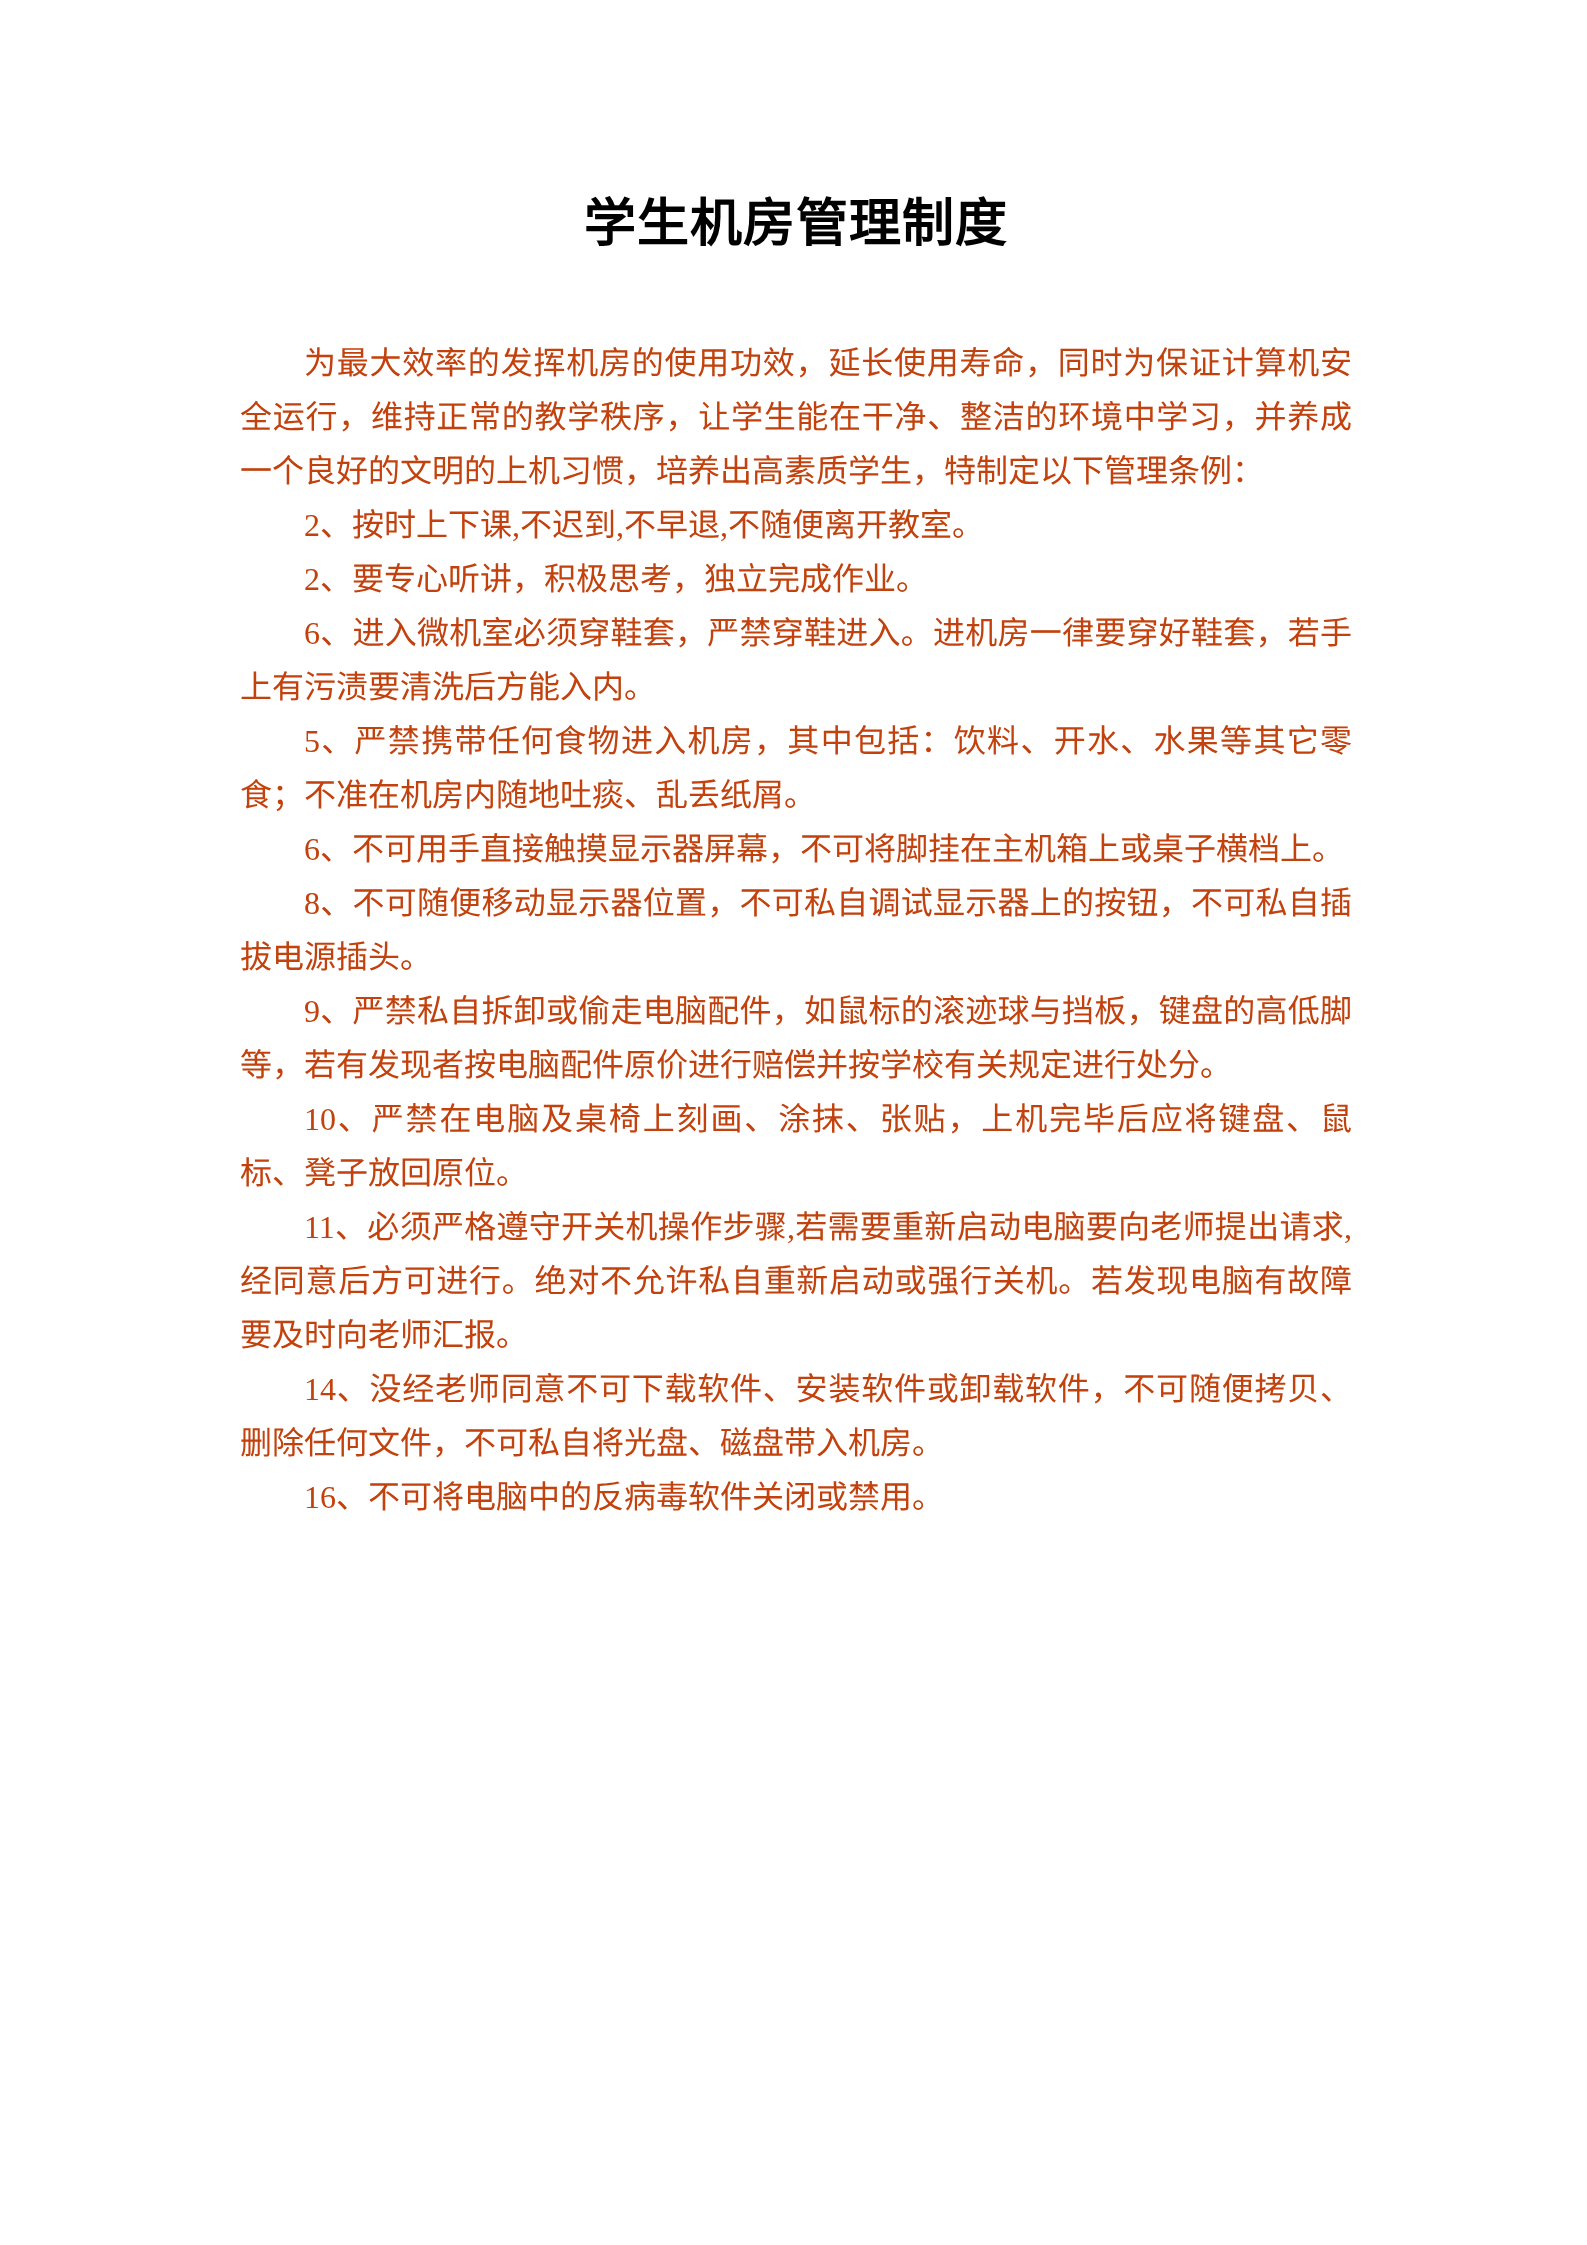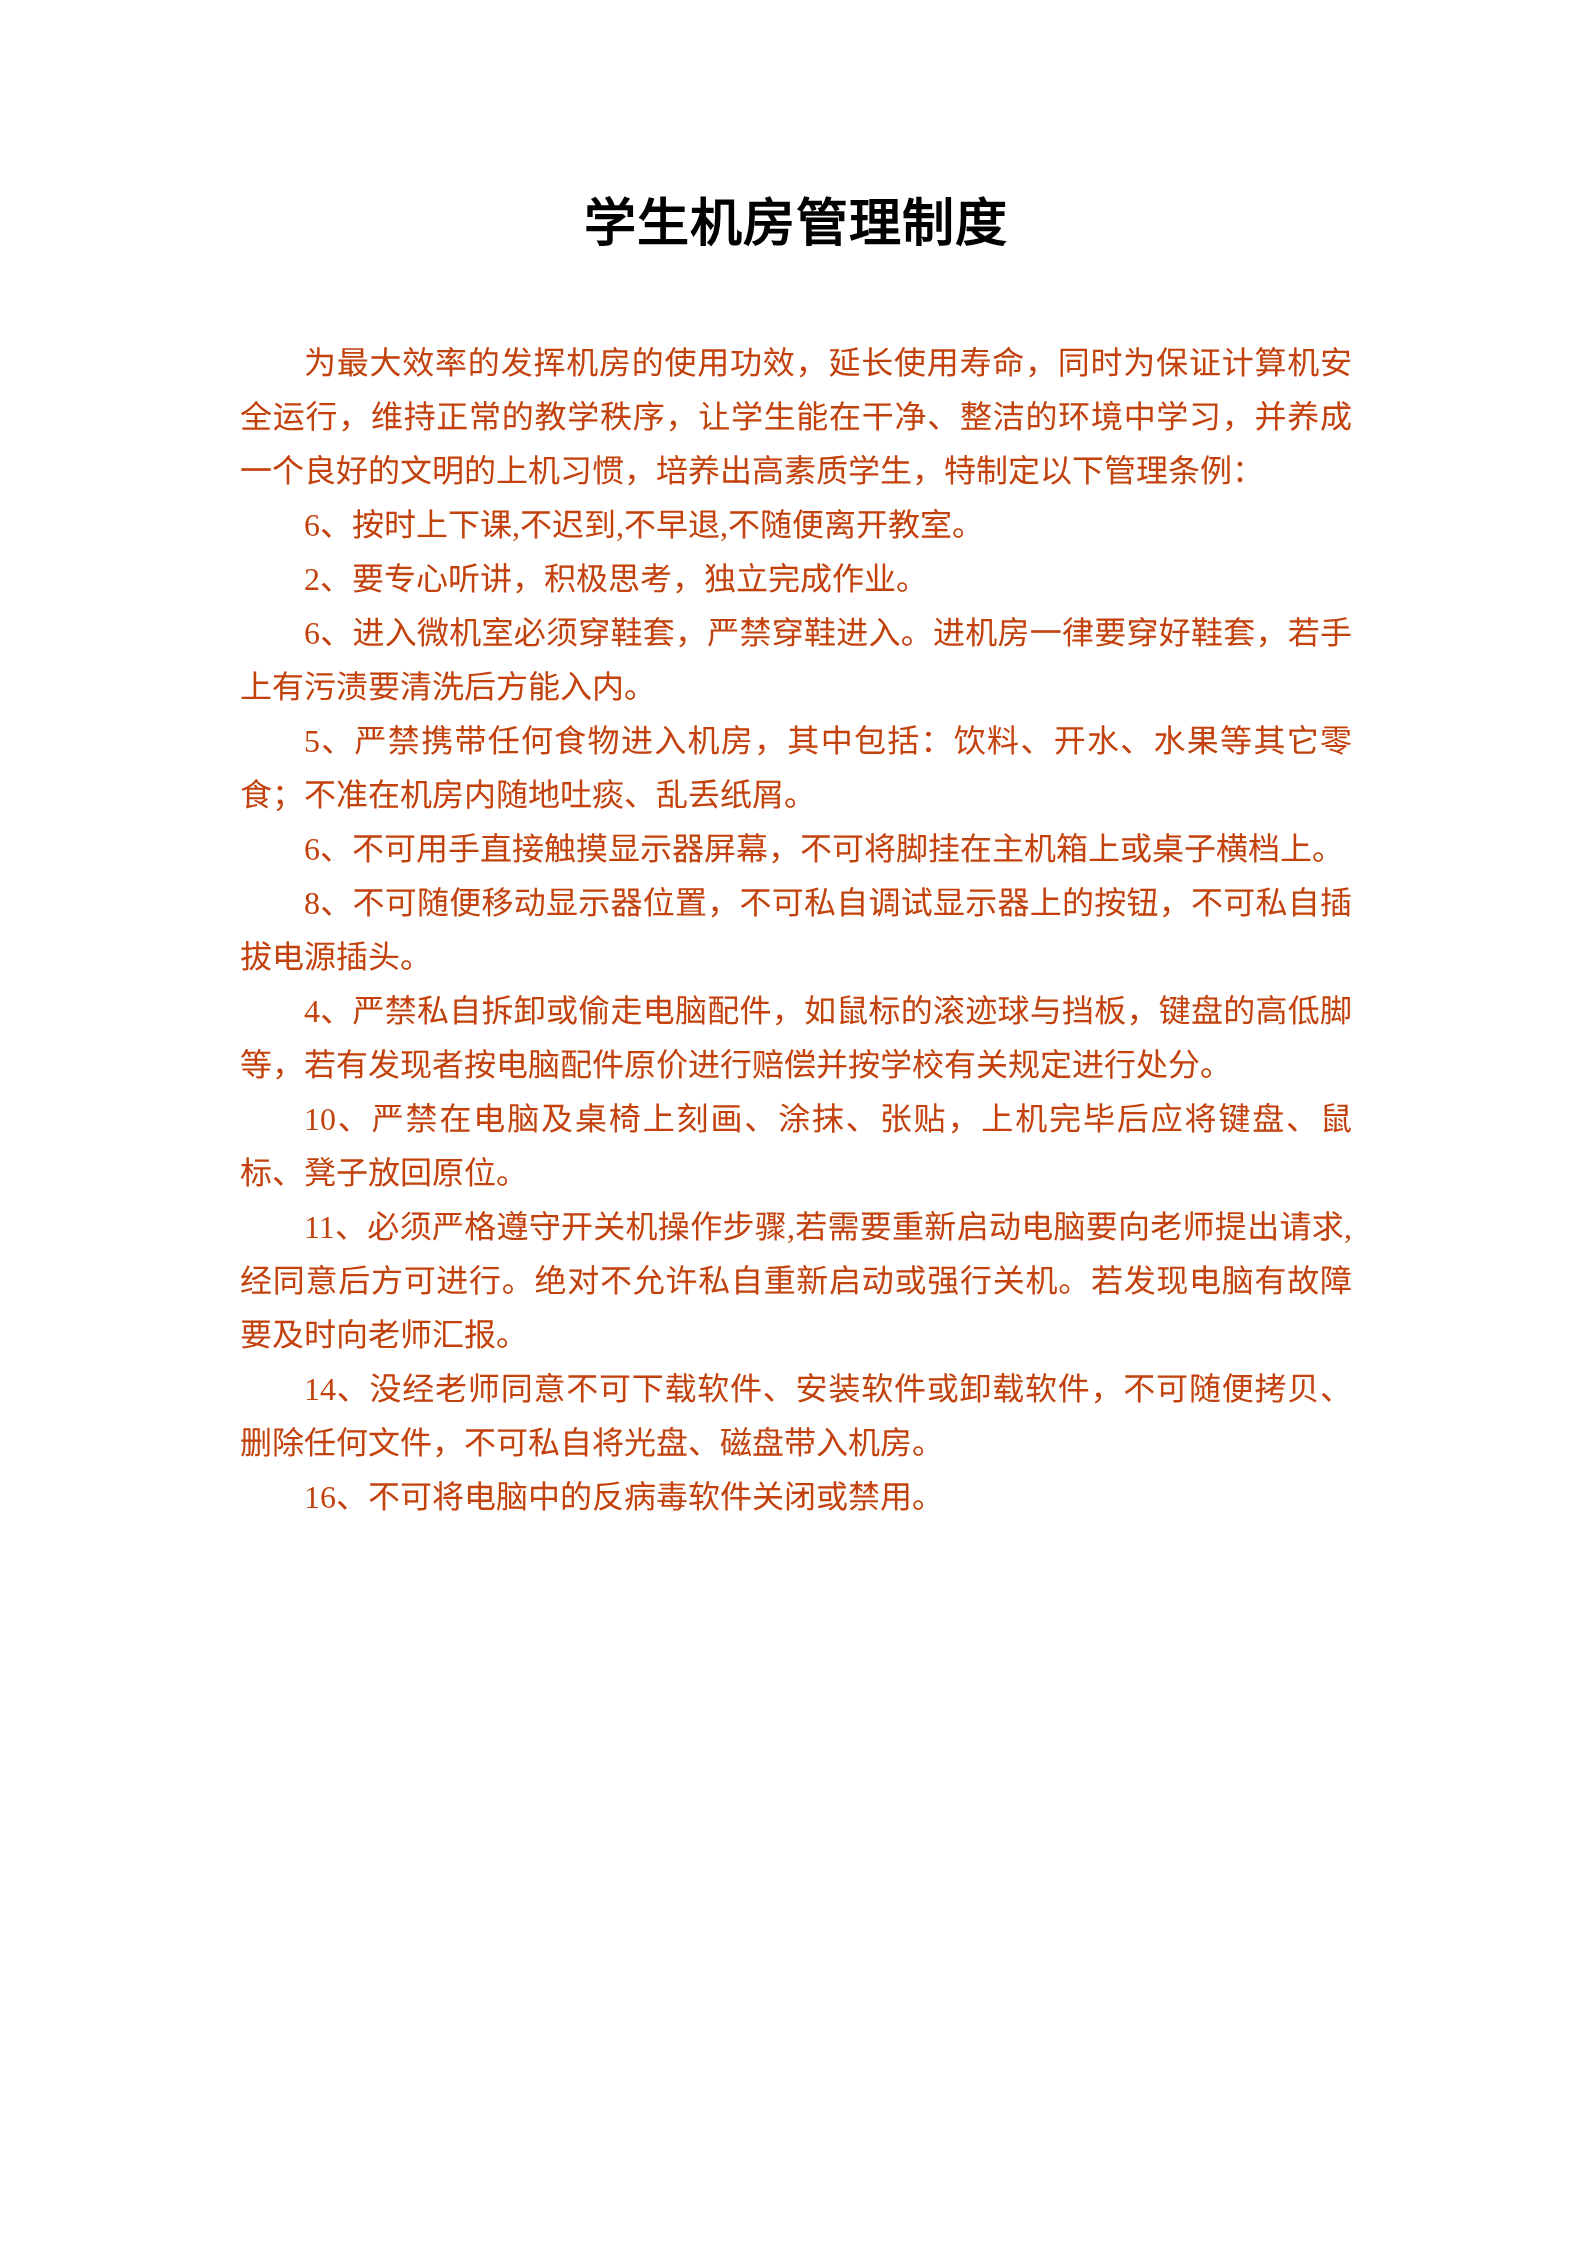--- a/index.html
+++ b/index.html
@@ -42,25 +42,25 @@
 </head>
 <body>
 
 <div class="page">
   <h1 class="doc-title">学生机房管理制度</h1>
 
   <p class="para">为最大效率的发挥机房的使用功效，延长使用寿命，同时为保证计算机安全运行，维持正常的教学秩序，让学生能在干净、整洁的环境中学习，并养成一个良好的文明的上机习惯，培养出高素质学生，特制定以下管理条例：</p>
 
   <div>
 
-  <p class="para">6、按时上下课,不迟到,不早退,不随便离开教室。</p>
+  <p class="para">2、按时上下课,不迟到,不早退,不随便离开教室。</p>
       <p class="para">2、要专心听讲，积极思考，独立完成作业。</p>
       <p class="para">6、进入微机室必须穿鞋套，严禁穿鞋进入。进机房一律要穿好鞋套，若手上有污渍要清洗后方能入内。</p>
       <p class="para">5、严禁携带任何食物进入机房，其中包括：饮料、开水、水果等其它零食；不准在机房内随地吐痰、乱丢纸屑。</p>
       <p class="para">6、不可用手直接触摸显示器屏幕，不可将脚挂在主机箱上或桌子横档上。</p>
       <p class="para">8、不可随便移动显示器位置，不可私自调试显示器上的按钮，不可私自插拔电源插头。</p>
-      <p class="para">4、严禁私自拆卸或偷走电脑配件，如鼠标的滚迹球与挡板，键盘的高低脚等，若有发现者按电脑配件原价进行赔偿并按学校有关规定进行处分。</p>
+      <p class="para">9、严禁私自拆卸或偷走电脑配件，如鼠标的滚迹球与挡板，键盘的高低脚等，若有发现者按电脑配件原价进行赔偿并按学校有关规定进行处分。</p>
       <p class="para">10、严禁在电脑及桌椅上刻画、涂抹、张贴，上机完毕后应将键盘、鼠标、凳子放回原位。</p>
       <p class="para">11、必须严格遵守开关机操作步骤,若需要重新启动电脑要向老师提出请求,经同意后方可进行。绝对不允许私自重新启动或强行关机。若发现电脑有故障要及时向老师汇报。</p>
       <p class="para">14、没经老师同意不可下载软件、安装软件或卸载软件，不可随便拷贝、删除任何文件，不可私自将光盘、磁盘带入机房。</p>
       <p class="para">16、不可将电脑中的反病毒软件关闭或禁用。</p>
     </div>
 </div>
 
 </body></html>

